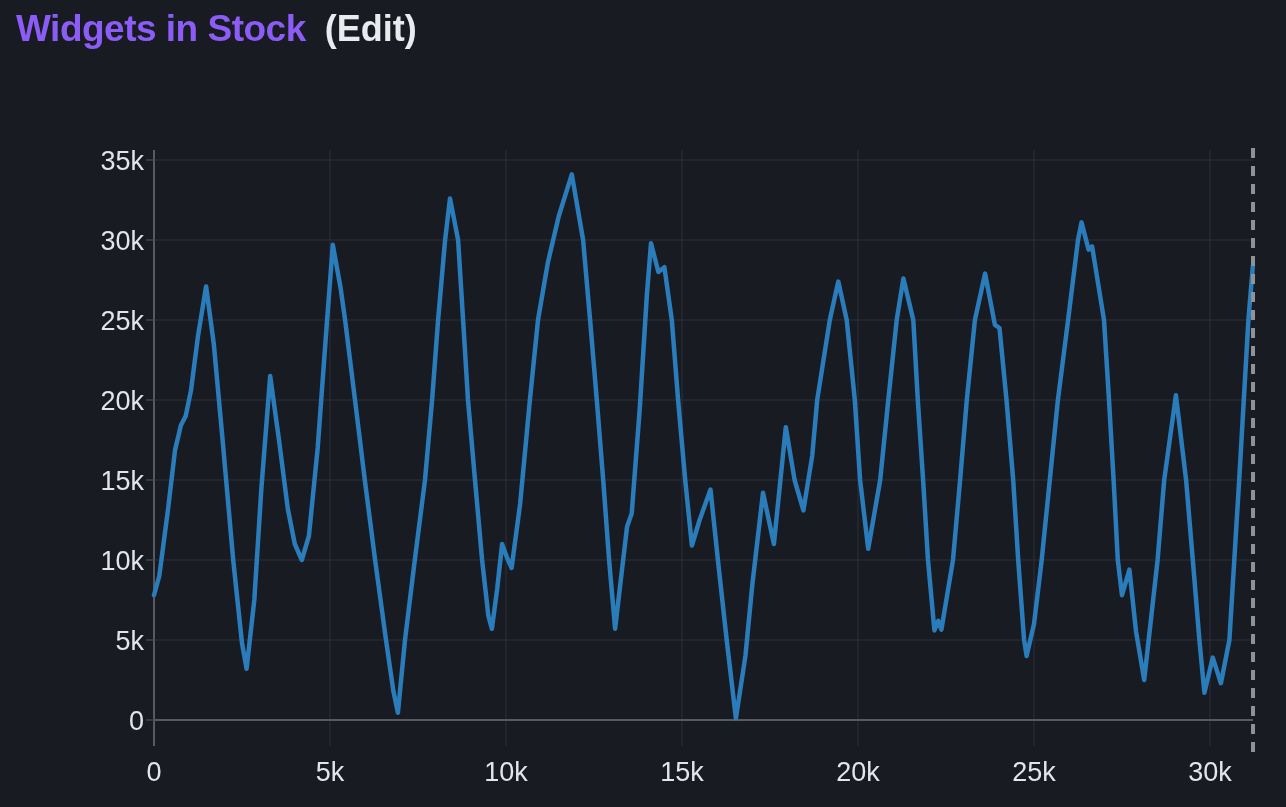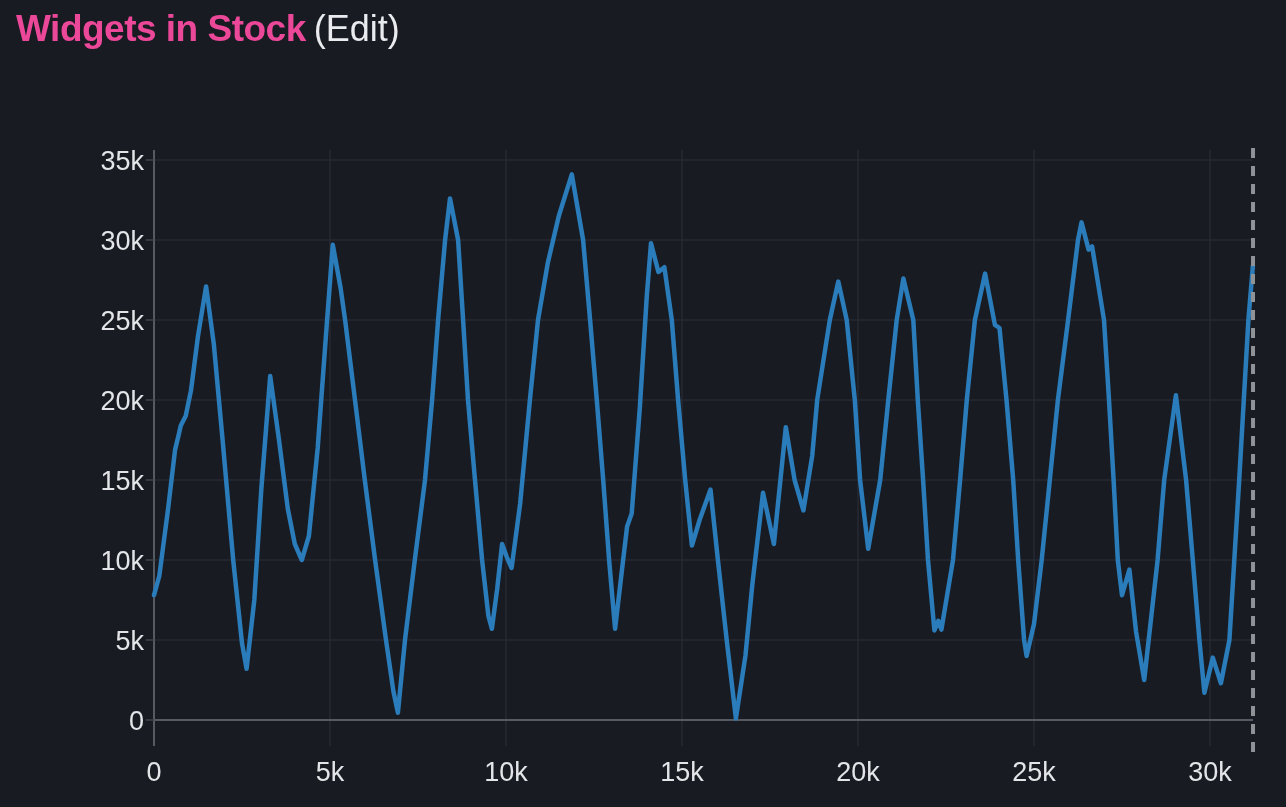--- a/index.html
+++ b/index.html
@@ -3,29 +3,29 @@
 <meta charset="utf-8">
 <style>
   html,body{margin:0;padding:0;}
   body{
     width:1286px;height:807px;overflow:hidden;position:relative;
     font-family:"Liberation Sans", sans-serif;
   }
   .page{position:absolute;inset:0;}
   .header{position:absolute;left:16px;top:8px;white-space:nowrap;}
   .title-main{font-size:37px;font-weight:700;letter-spacing:-0.5px;}
-  .title-edit{font-size:36px;font-weight:400;margin-left:8px;text-align:center;}
+  .title-edit{font-size:36px;font-weight:700;margin-left:19px;text-align:center;}
   svg text{font-family:"Liberation Sans", sans-serif;font-size:27px;}
 </style>
 </head>
 <body style="background: rgb(24, 27, 33);">
 
 <div class="page">
   <div class="header">
-    <span class="title-main" style="color: #ec4899;">Widgets in Stock</span><span class="title-edit" style="color: rgb(233, 235, 238);">(Edit)</span>
+    <span class="title-main" style="color: #8b5cf6;">Widgets in Stock</span><span class="title-edit" style="color: rgb(233, 235, 238);">(Edit)</span>
   </div>
   <svg id="chart" width="1286" height="807" viewBox="0 0 1286 807">
       <line x1="154" y1="720" x2="1253" y2="720" stroke="#262a32" stroke-width="1.5"></line>
       <line x1="154" y1="640" x2="1253" y2="640" stroke="#262a32" stroke-width="1.5"></line>
       <line x1="154" y1="560" x2="1253" y2="560" stroke="#262a32" stroke-width="1.5"></line>
       <line x1="154" y1="480" x2="1253" y2="480" stroke="#262a32" stroke-width="1.5"></line>
       <line x1="154" y1="400" x2="1253" y2="400" stroke="#262a32" stroke-width="1.5"></line>
       <line x1="154" y1="320" x2="1253" y2="320" stroke="#262a32" stroke-width="1.5"></line>
       <line x1="154" y1="240" x2="1253" y2="240" stroke="#262a32" stroke-width="1.5"></line>
       <line x1="154" y1="160" x2="1253" y2="160" stroke="#262a32" stroke-width="1.5"></line>

